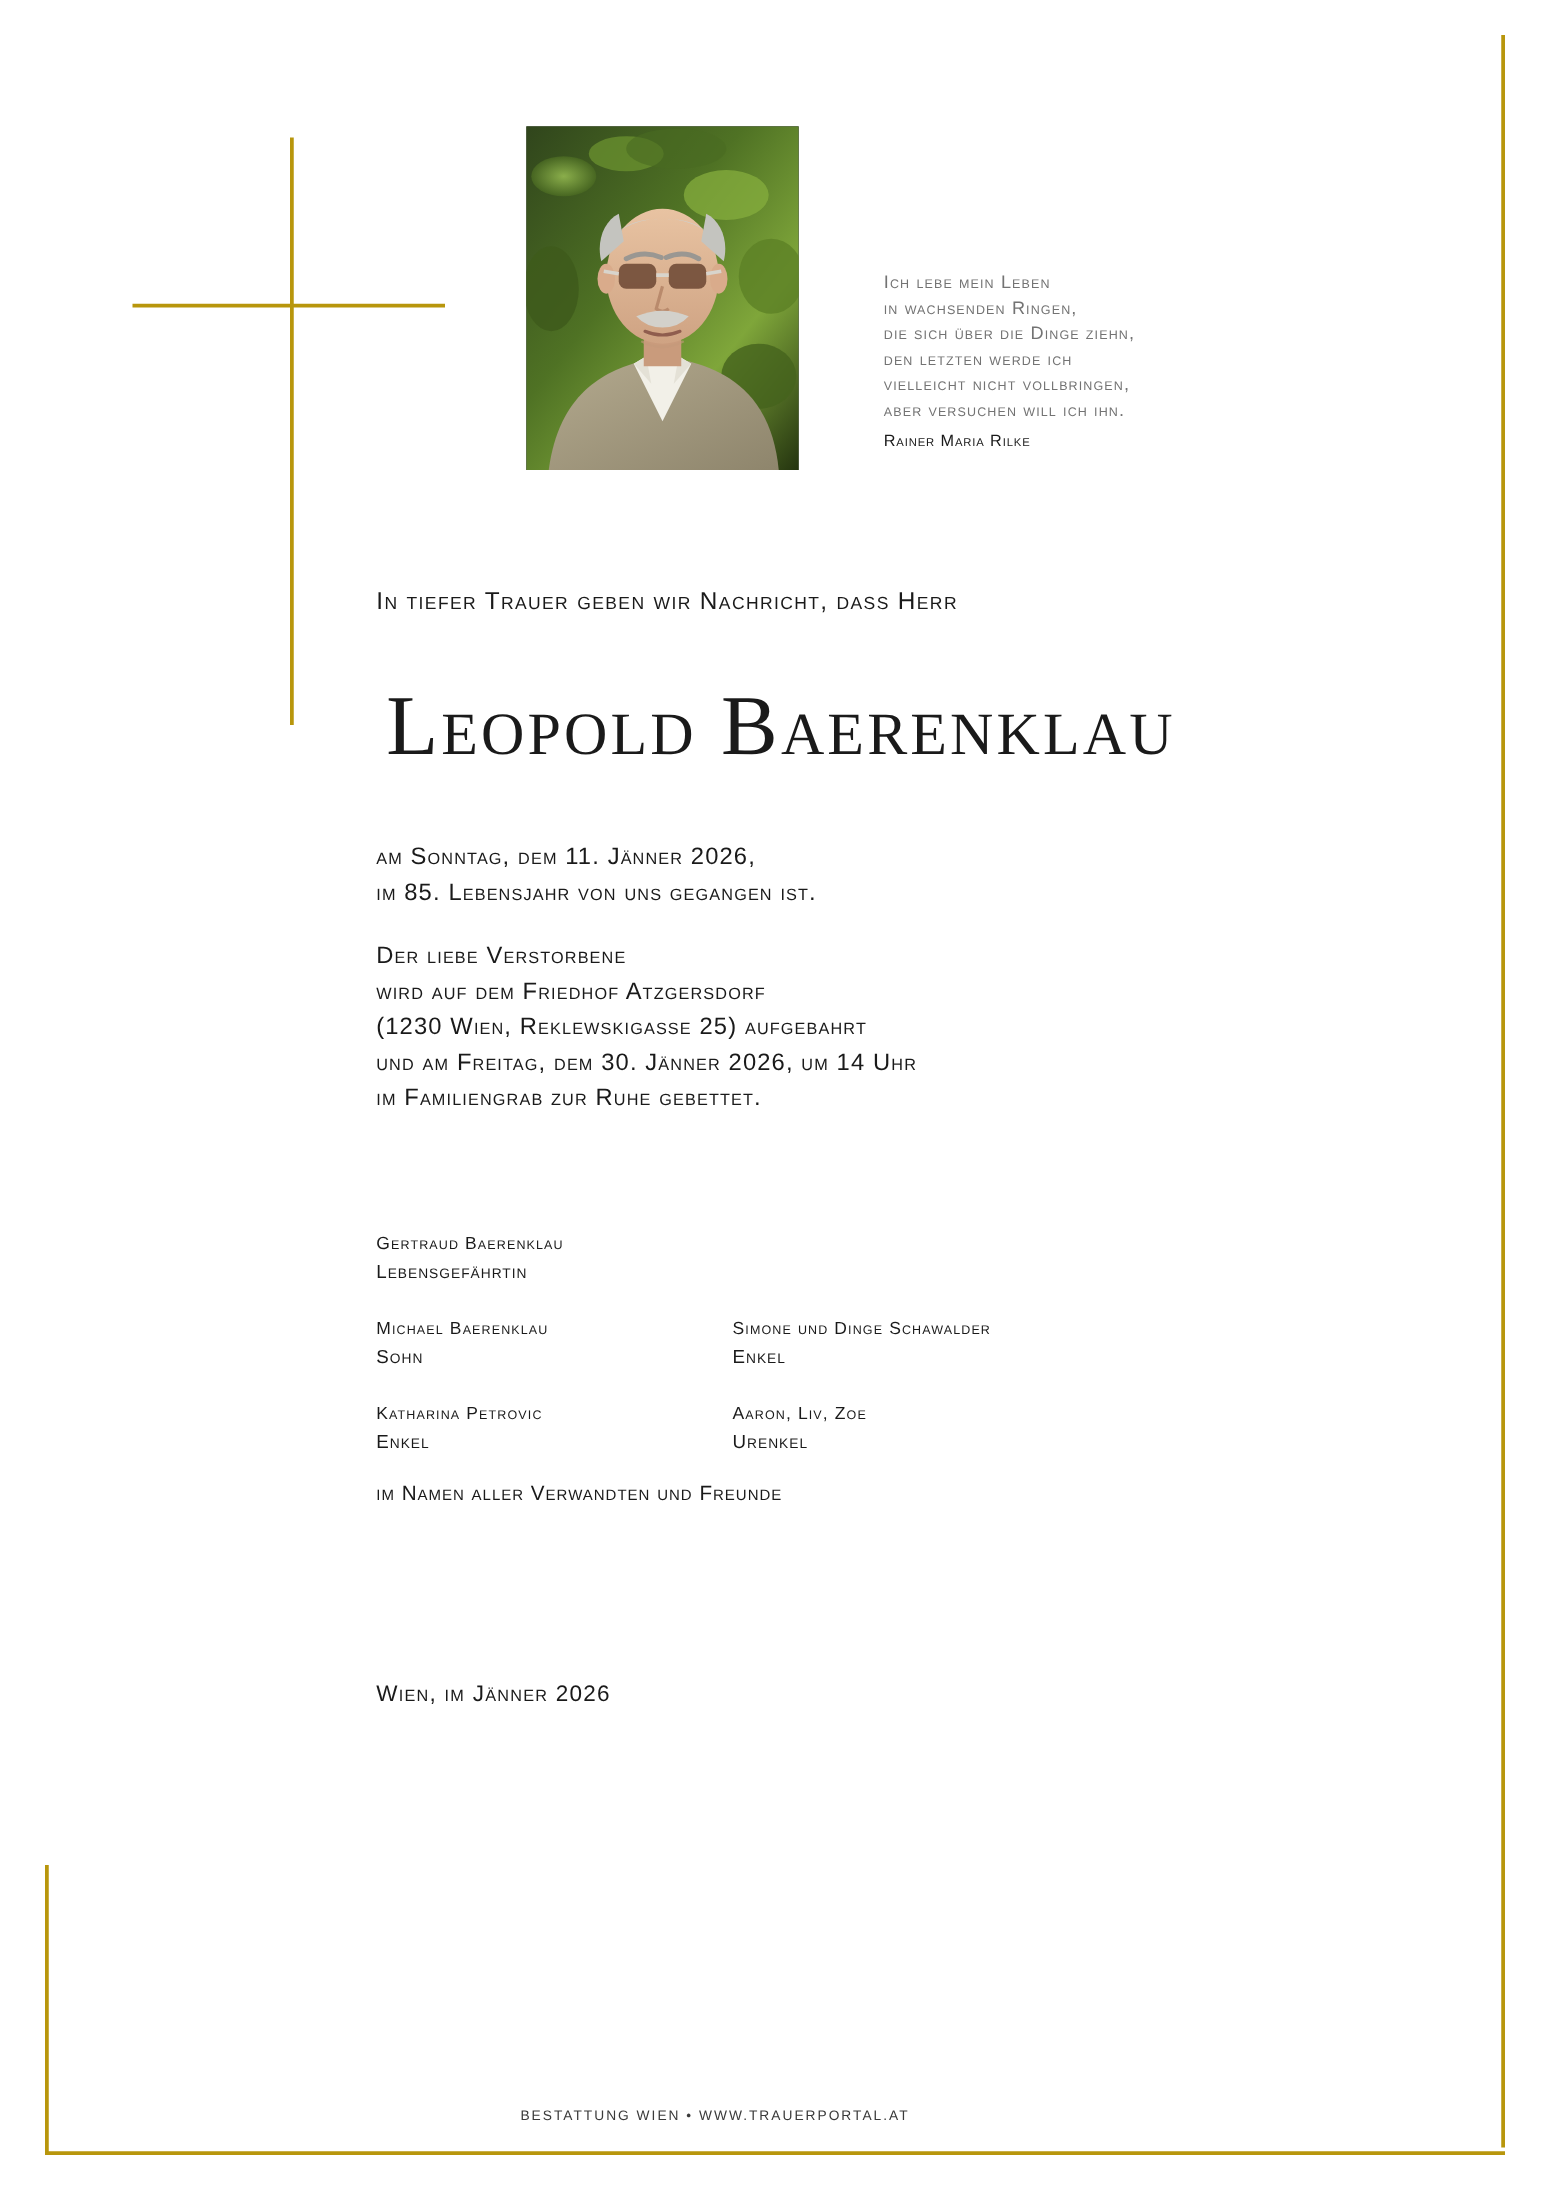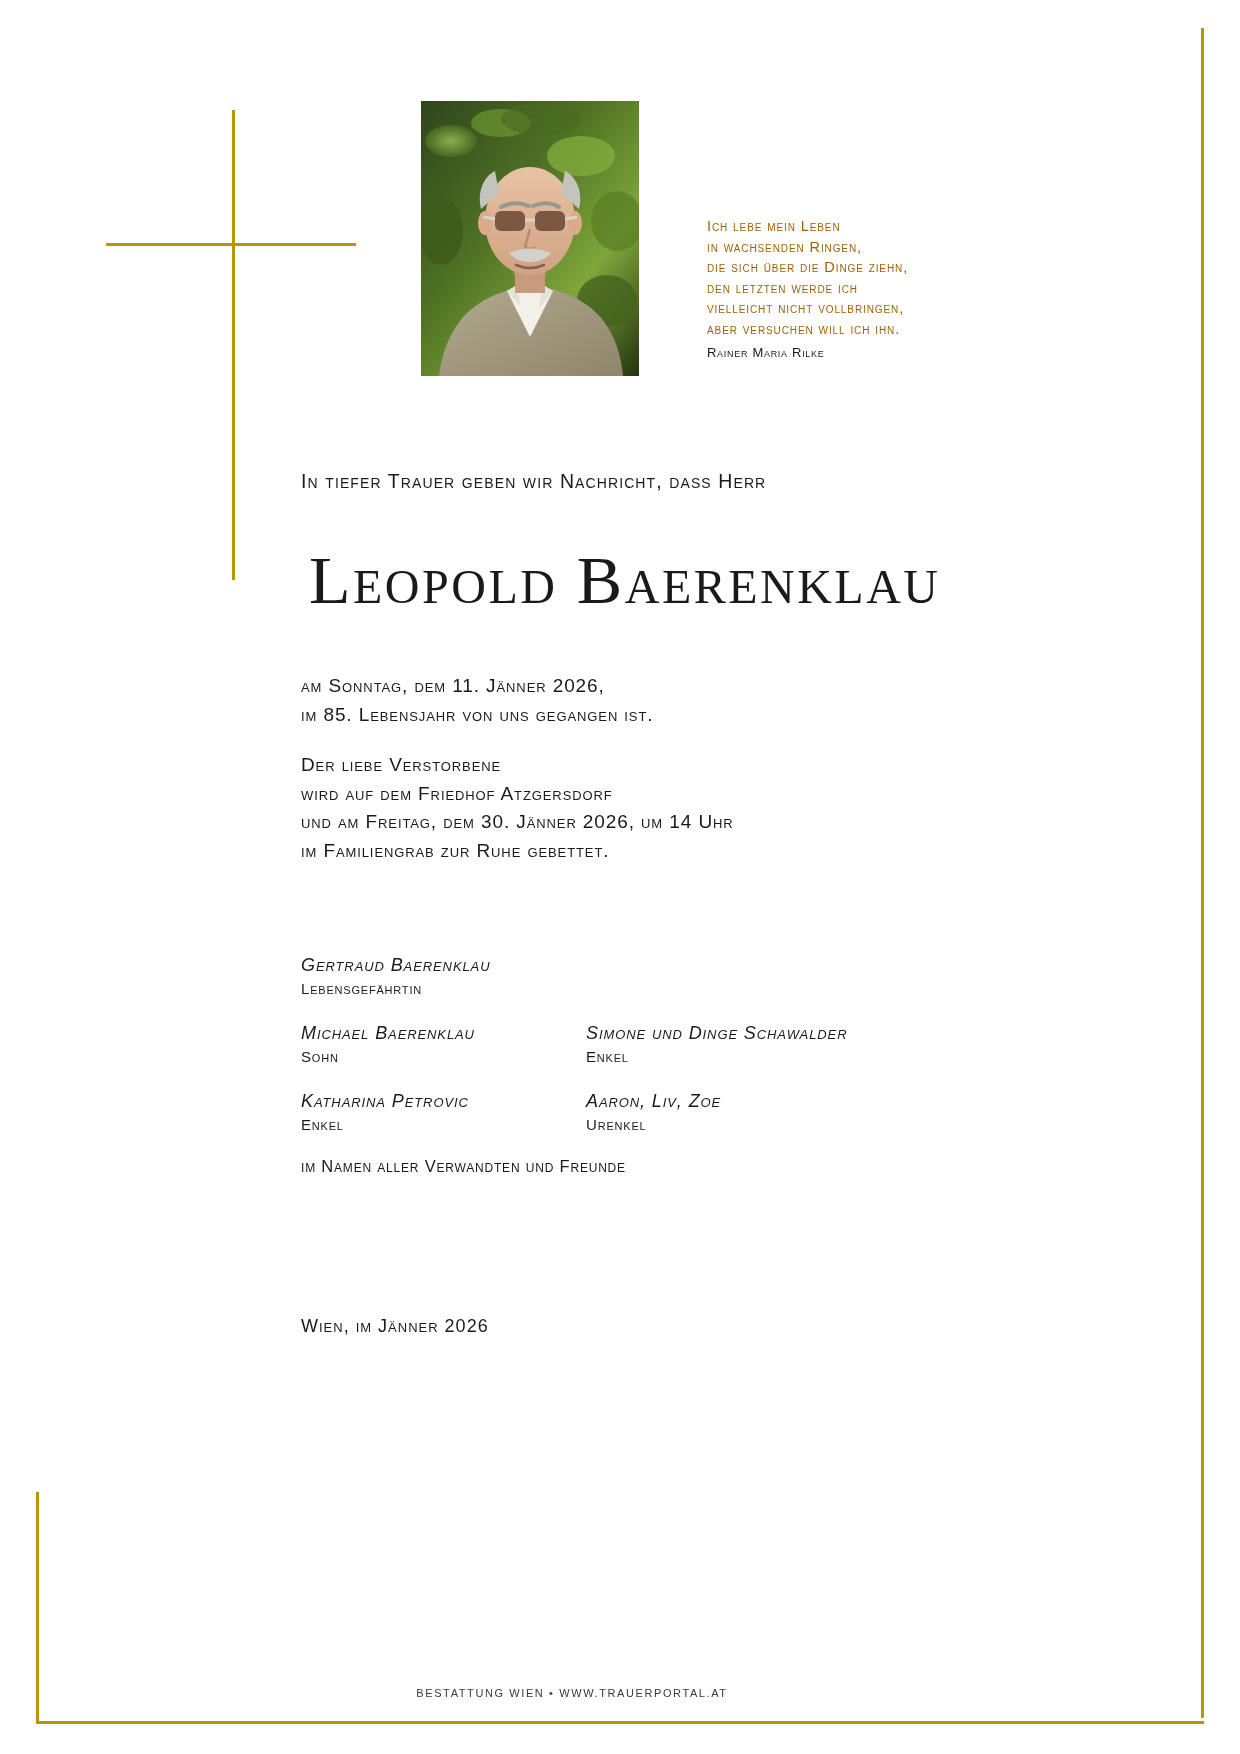--- a/index.html
+++ b/index.html
@@ -78,21 +78,21 @@
     left: 707px;
     top: 216px;
     width: 300px;
   }
   .quote-line {
     font-size: 14.5px;
     letter-spacing: 0.9px;
     line-height: 20.5px;
     font-variant: small-caps;
     white-space: nowrap;
-    color: #a16207;
+    color: #737373;
   }
   .quote-author {
     margin-top: 6px;
     font-size: 13px;
     letter-spacing: 0.7px;
     font-variant: small-caps;
     color: #1a1a1a;
   }
 
   
@@ -138,26 +138,25 @@
   .survivor-row {
     display: flex;
     margin-bottom: 22px;
   }
   .survivor-cell {
     width: 285px;
     flex: 0 0 auto;
   }
   .survivor-cell.wide { width: 420px; }
   .survivor-name {
-    font-size: 18px;
+    font-size: 14px;
     letter-spacing: 0.9px;
     font-variant: small-caps;
     line-height: 25px;
     white-space: nowrap;
-    font-style: italic;
   }
   .survivor-relation {
     font-size: 15px;
     letter-spacing: 0.8px;
     font-variant: small-caps;
     line-height: 21px;
     white-space: nowrap;
   }
   .behalf {
     margin-top: 20px;
@@ -282,20 +281,21 @@
   <div class="deceased-name">Leopold Baerenklau</div>
 
   <div class="para">
     <div class="body-line">am Sonntag, dem 11. Jänner 2026,</div>
     <div class="body-line">im 85. Lebensjahr von uns gegangen ist.</div>
   </div>
 
   <div class="para tight">
     <div class="body-line">Der liebe Verstorbene</div>
     <div class="body-line">wird auf dem Friedhof Atzgersdorf</div>
+    <div class="body-line">(1230 Wien, Reklewskigasse 25) aufgebahrt</div>
     <div class="body-line">und am Freitag, dem 30. Jänner 2026, um 14 Uhr</div>
     <div class="body-line">im Familiengrab zur Ruhe gebettet.</div>
   </div>
 
   <div class="survivors">
 
     <div class="survivor-row">
       <div class="survivor-cell">
         <div class="survivor-name">Gertraud Baerenklau</div>
         <div class="survivor-relation">Lebensgefährtin</div>

